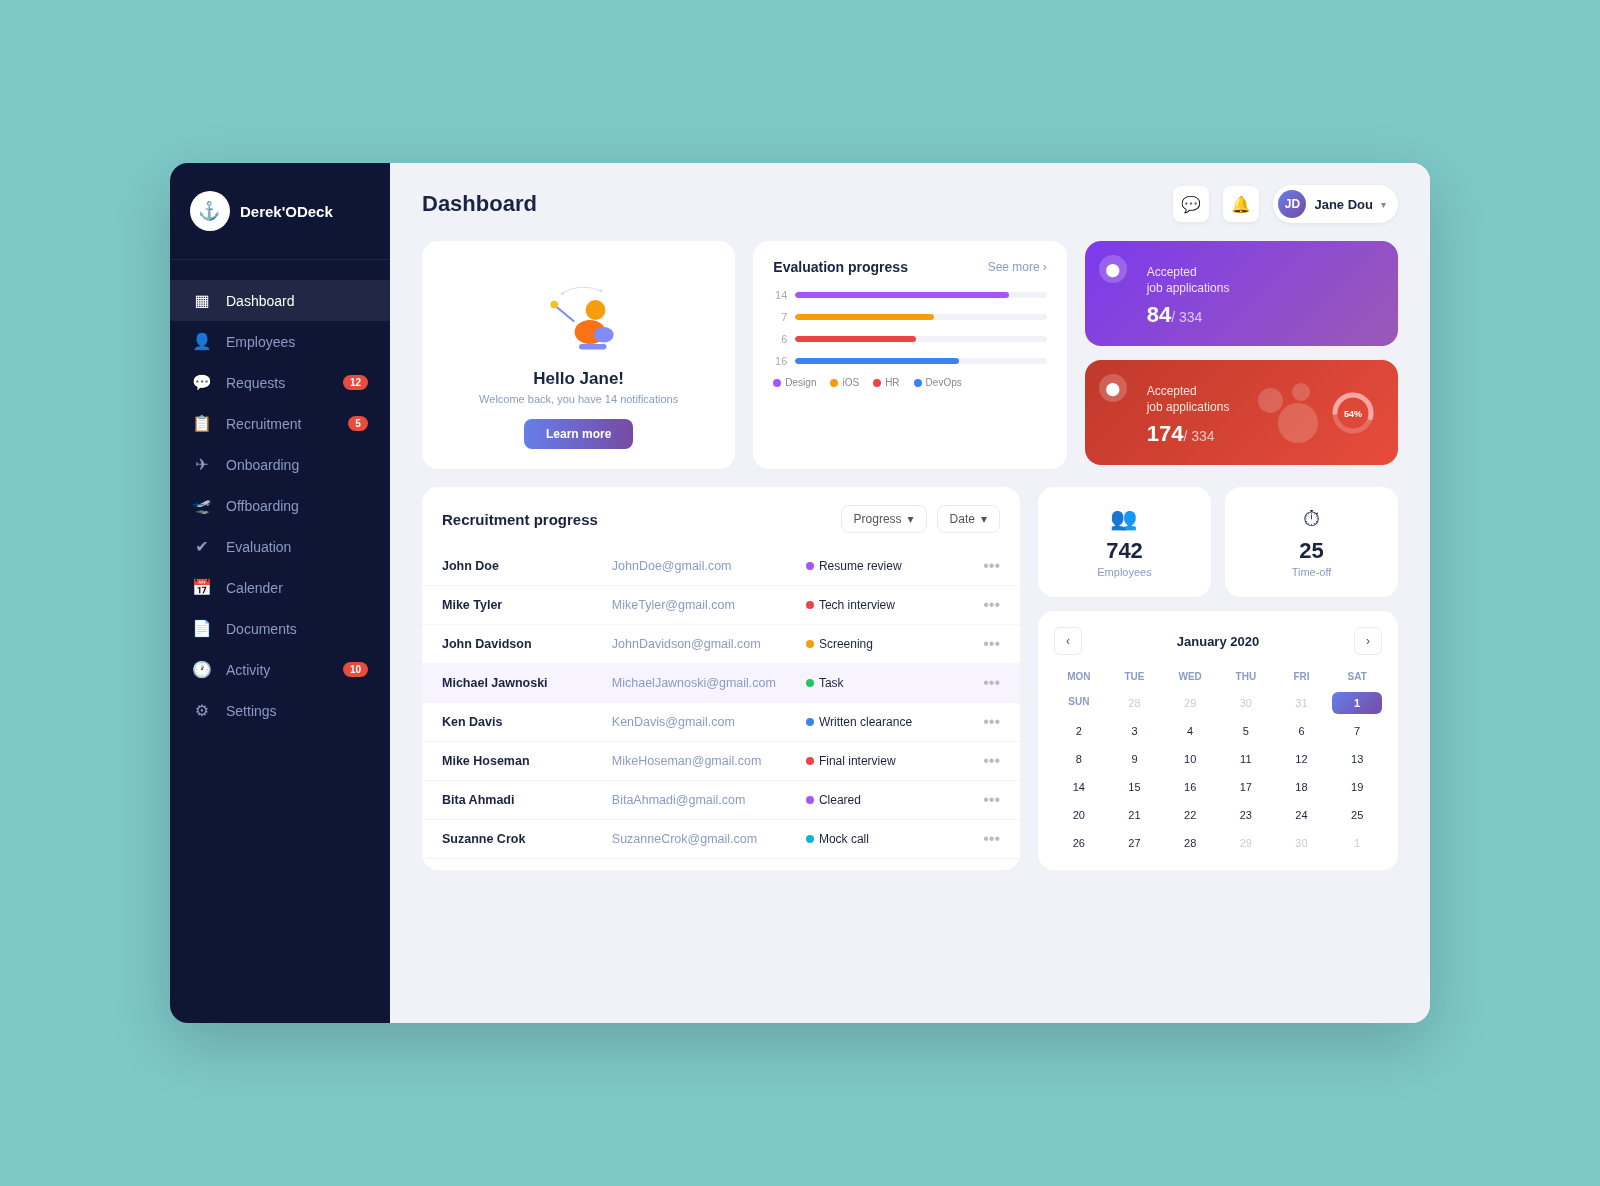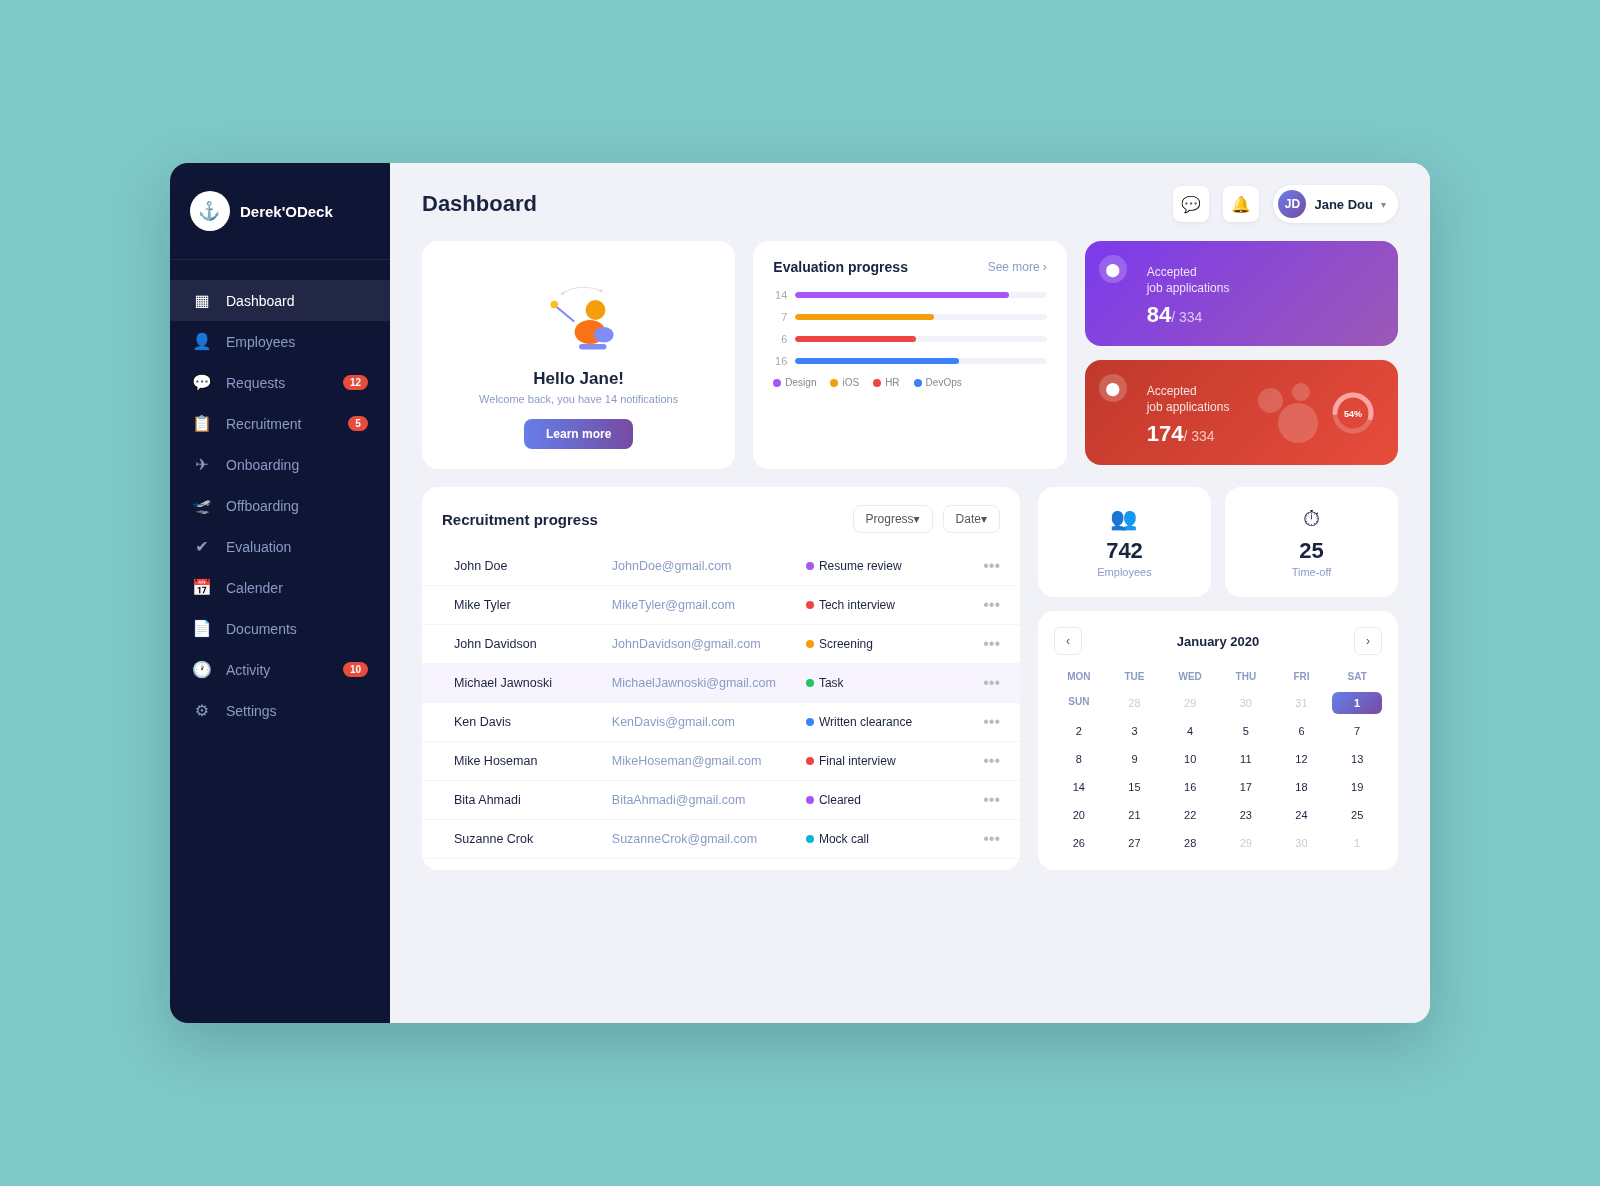--- a/index.html
+++ b/index.html
@@ -281,21 +281,21 @@
     }
     .recruitment-header {
       display: flex;
       align-items: center;
       justify-content: space-between;
       padding: 18px 20px 14px 20px;
     }
     .recruitment-title { font-size: 15px; font-weight: 700; color: #1a2340; }
     .filter-group { display: flex; gap: 10px; }
     .filter-btn {
-      display: flex; align-items: center; gap: 0;
+      display: flex; align-items: center; gap: 6px;
       border: 1.5px solid #e8eaf0;
       background: #fff;
       border-radius: 8px;
       padding: 6px 12px;
       font-size: 12px;
       color: #555;
       cursor: pointer;
     }
     .table-header-row {
       display: grid;
@@ -308,21 +308,21 @@
     .table-row {
       display: grid;
       grid-template-columns: 1.4fr 1.6fr 1fr 0.6fr;
       padding: 10px 20px;
       align-items: center;
       border-bottom: 1px solid #f5f5f8;
       transition: background 0.1s;
     }
     .table-row.highlight { background: #f8f4ff; }
     .td { font-size: 12.5px; color: #1a2340; }
-    .td.name { font-weight: 400; margin-left: 12px; }
+    .td.name { font-weight: 700; }
     .td.email { color: #8a9bc5; }
     .status-badge {
       display: flex; align-items: center; gap: 5px;
       font-size: 12px; color: #1a2340;
     }
     .status-dot { width: 8px; height: 8px; border-radius: 50%; flex-shrink: 0; }
     .more-btn { color: #bbb; font-size: 16px; cursor: pointer; text-align: right; }
     
     .right-panel {
       display: flex;

